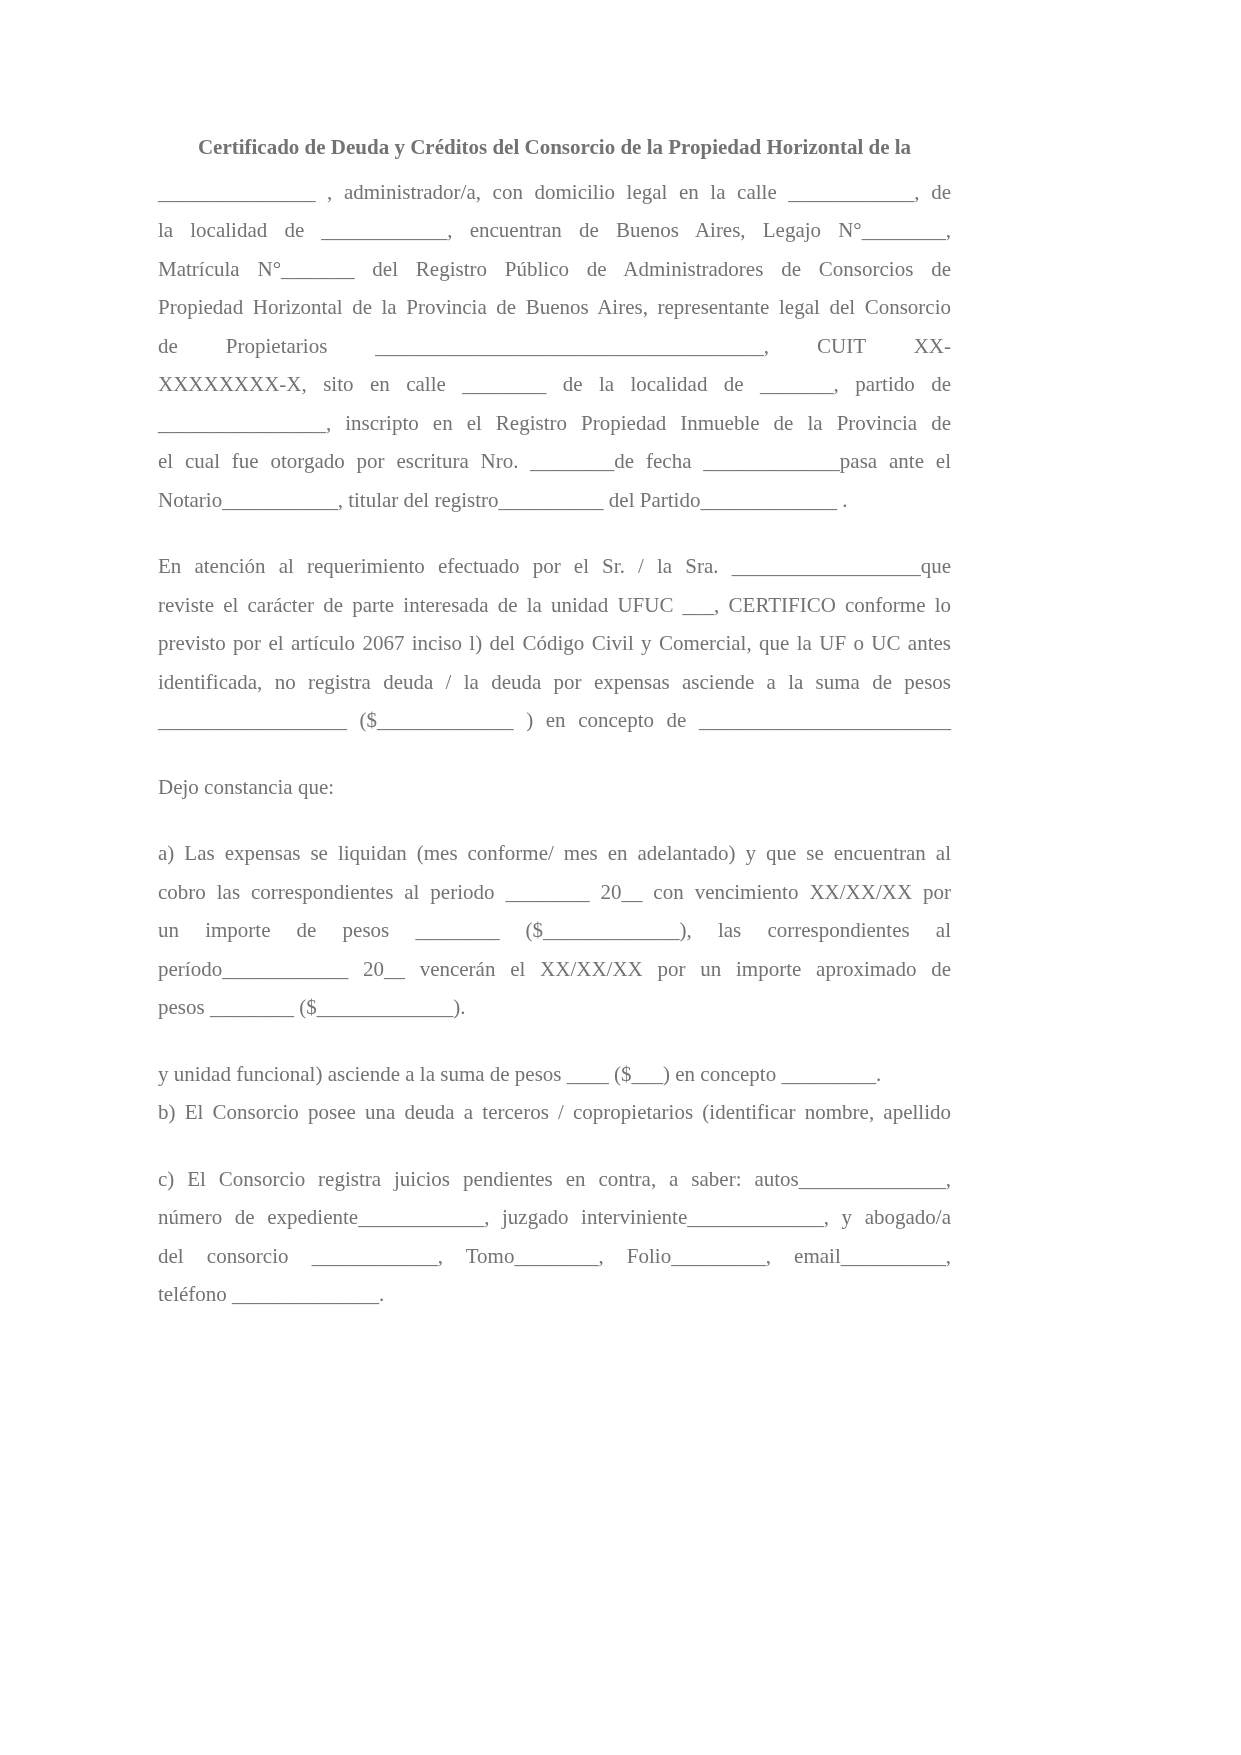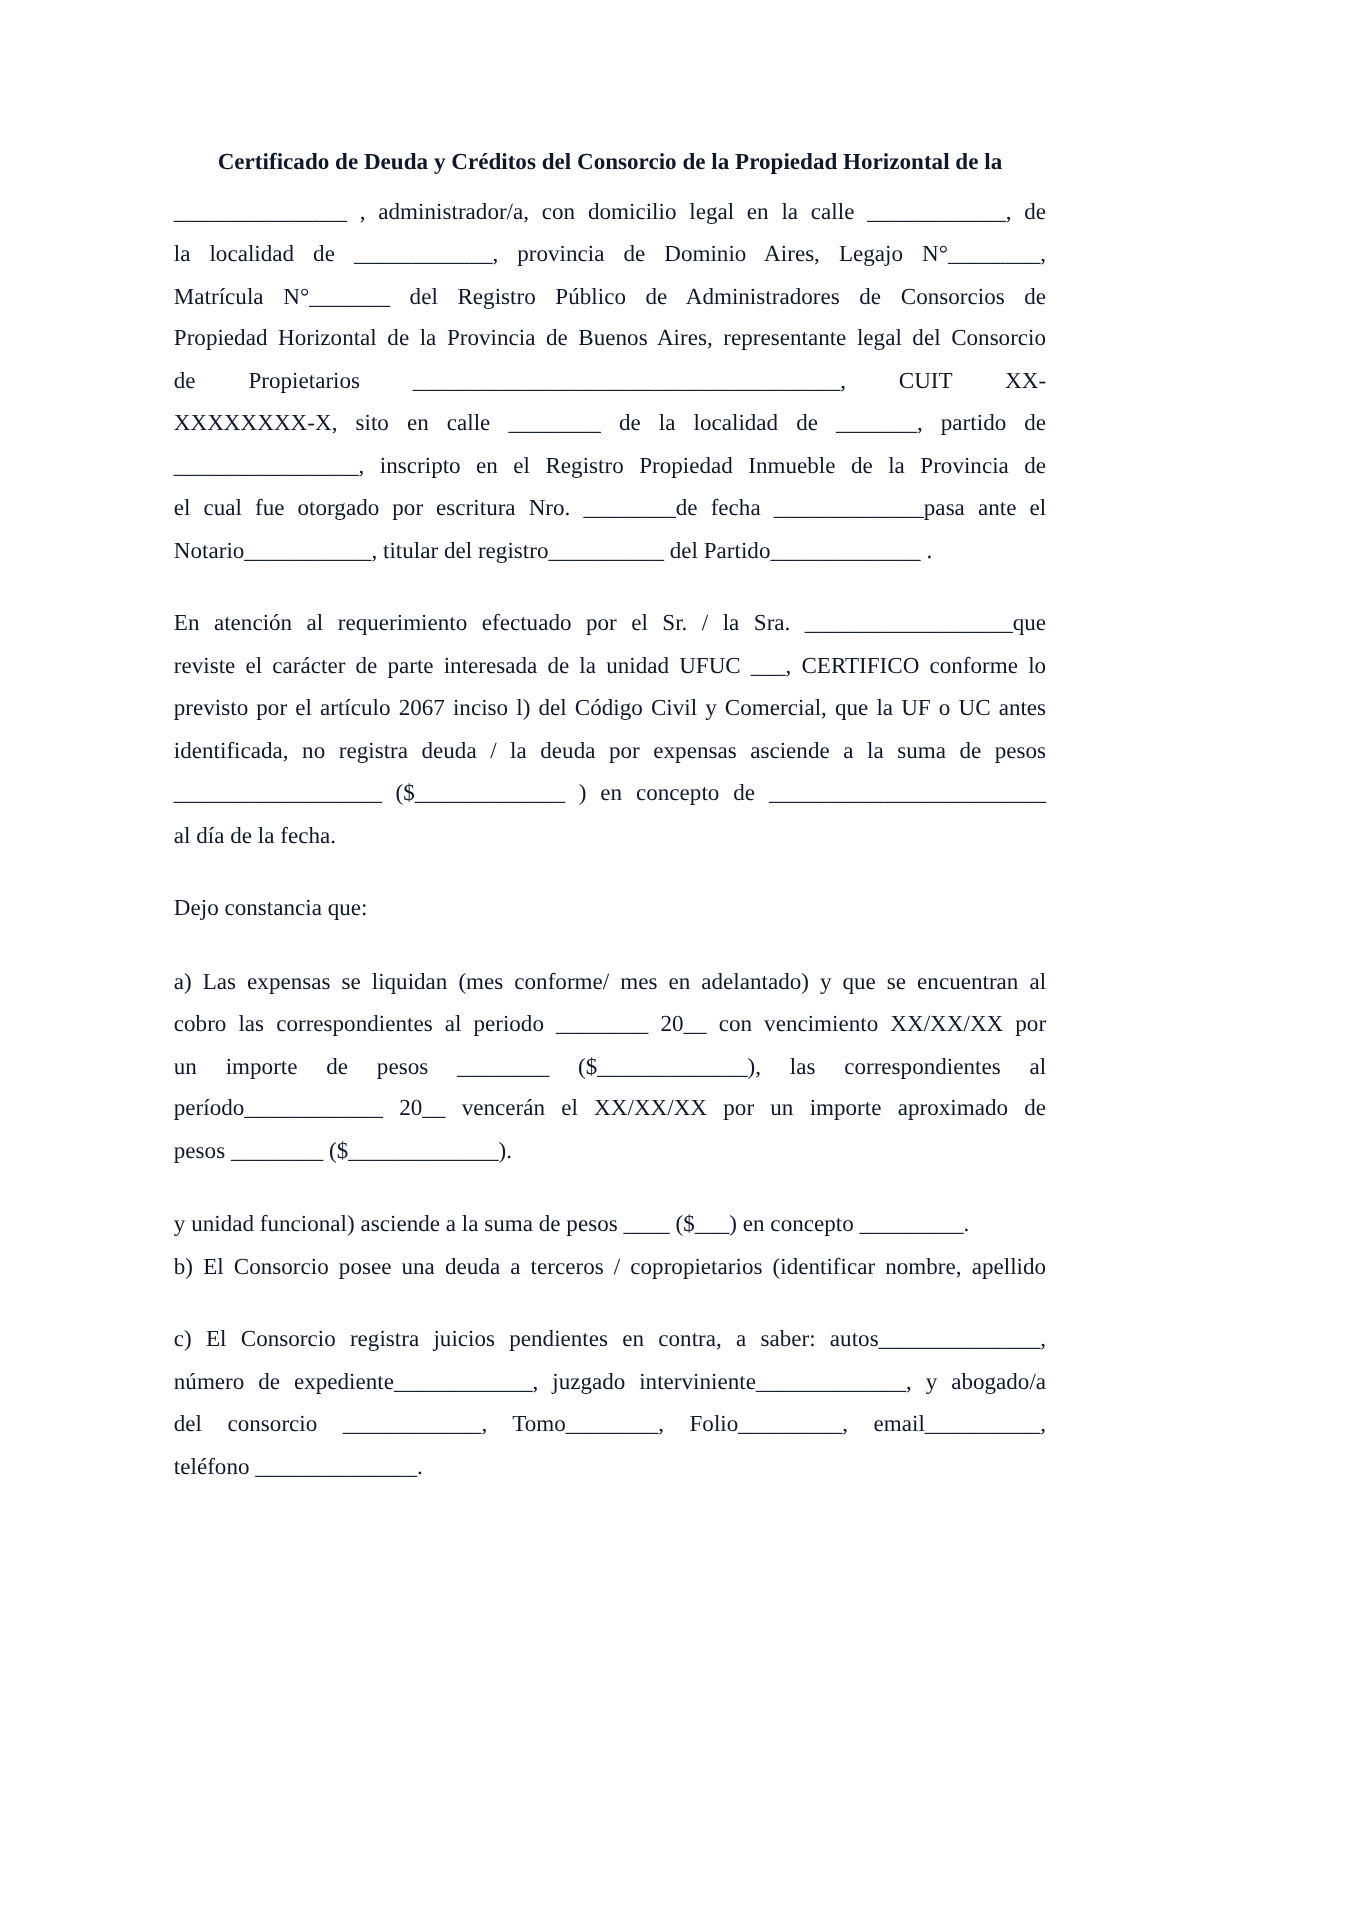--- a/index.html
+++ b/index.html
@@ -1,20 +1,20 @@
 <!DOCTYPE html>
 <html><head>
 <meta charset="utf-8">
 <style>
   html, body { margin: 0; padding: 0; background: #ffffff; }
   body { width: 1241px; height: 1755px; position: relative; overflow: hidden; }
   .page {
     position: absolute; left: 158px; top: 128px; width: 793px;
     font-family: "Liberation Serif", "DejaVu Serif", serif;
-    color: #0f172a;
+    color: #737373;
   }
   .title {
     font-weight: bold; font-size: 21px; line-height: 38.5px;
     text-align: center; margin: 0 -20px 0 -20px;
   }
   .title span { display: block; }
   p {
     margin: 0; font-size: 21px; line-height: 38.5px;
     text-align: justify; text-align-last: auto;
   }
@@ -26,37 +26,36 @@
 </head>
 <body>
 
 <div class="page">
   <div class="title">
     <span>Certificado de Deuda y Créditos del Consorcio de la Propiedad Horizontal de la</span>
   </div>
 
   <p class="p1">
     <span class="line"> _______________ , administrador/a, con domicilio legal en la calle ____________, de</span>
-    <span class="line">la localidad de ____________, provincia de Dominio Aires, Legajo N°________,</span>
+    <span class="line">la localidad de ____________, encuentran de Buenos Aires, Legajo N°________,</span>
     <span class="line">Matrícula N°_______ del Registro Público de Administradores de Consorcios de</span>
     <span class="line">Propiedad Horizontal de la Provincia de Buenos Aires, representante legal del Consorcio</span>
     <span class="line">de Propietarios _____________________________________, CUIT XX-</span>
     <span class="line">XXXXXXXX-X, sito en calle ________ de la localidad de _______, partido de</span>
     <span class="line">________________, inscripto en el Registro Propiedad Inmueble de la Provincia de</span>
     <span class="line">el cual fue otorgado por escritura Nro. ________de fecha _____________pasa ante el</span>
     <span class="line last">Notario___________, titular del registro__________ del Partido_____________ .</span>
   </p>
 
   <p class="gap">
     <span class="line">En atención al requerimiento efectuado por el Sr. / la Sra. __________________que</span>
     <span class="line">reviste el carácter de parte interesada de la unidad UFUC ___, CERTIFICO conforme lo</span>
     <span class="line">previsto por el artículo 2067 inciso l) del Código Civil y Comercial, que la UF o UC antes</span>
     <span class="line">identificada, no registra deuda / la deuda por expensas asciende a la suma de pesos</span>
     <span class="line">__________________ ($_____________ ) en concepto de ________________________</span>
-    <span class="line last">al día de la fecha.</span>
   </p>
 
   <p class="gap">
     <span class="line last">Dejo constancia que:</span>
   </p>
 
   <p class="gap">
     <span class="line">a) Las expensas se liquidan (mes conforme/ mes en adelantado) y que se encuentran al</span>
     <span class="line">cobro las correspondientes al periodo ________ 20__ con vencimiento XX/XX/XX por</span>
     <span class="line">un importe de pesos ________ ($_____________), las correspondientes al</span>

